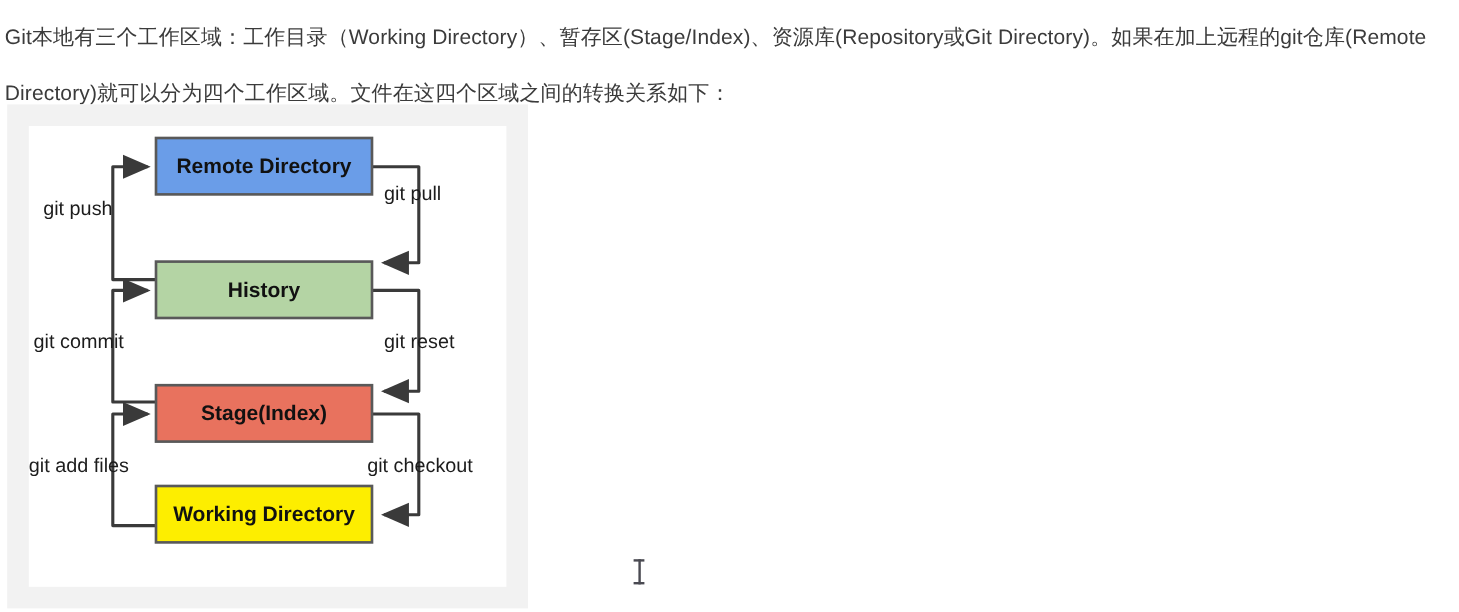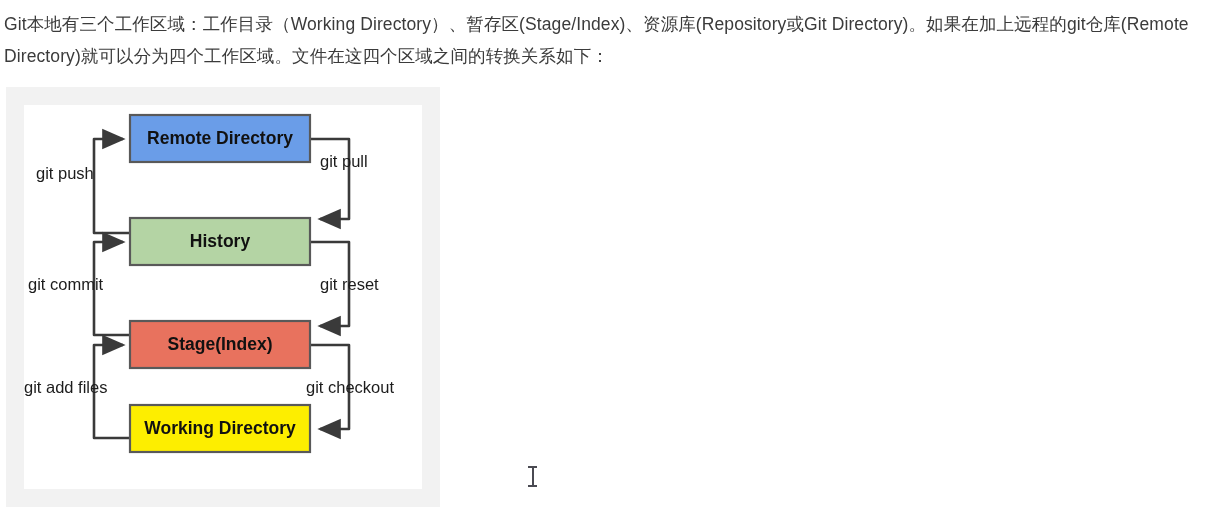--- a/index.html
+++ b/index.html
@@ -16,21 +16,21 @@
     color: #333333;
   }
 
   
   #article-text {
     position: absolute;
     left: 4px;
     top: 8px;
     width: 1200px;
     font-size: 17.5px;
-    line-height: 32px;
+    line-height: 46px;
     color: #3b3b3b;
     letter-spacing: 0.1px;
     white-space: normal;
   }
 
   
   #figure-block {
     position: absolute;
     left: 6px;
     top: 87px;

